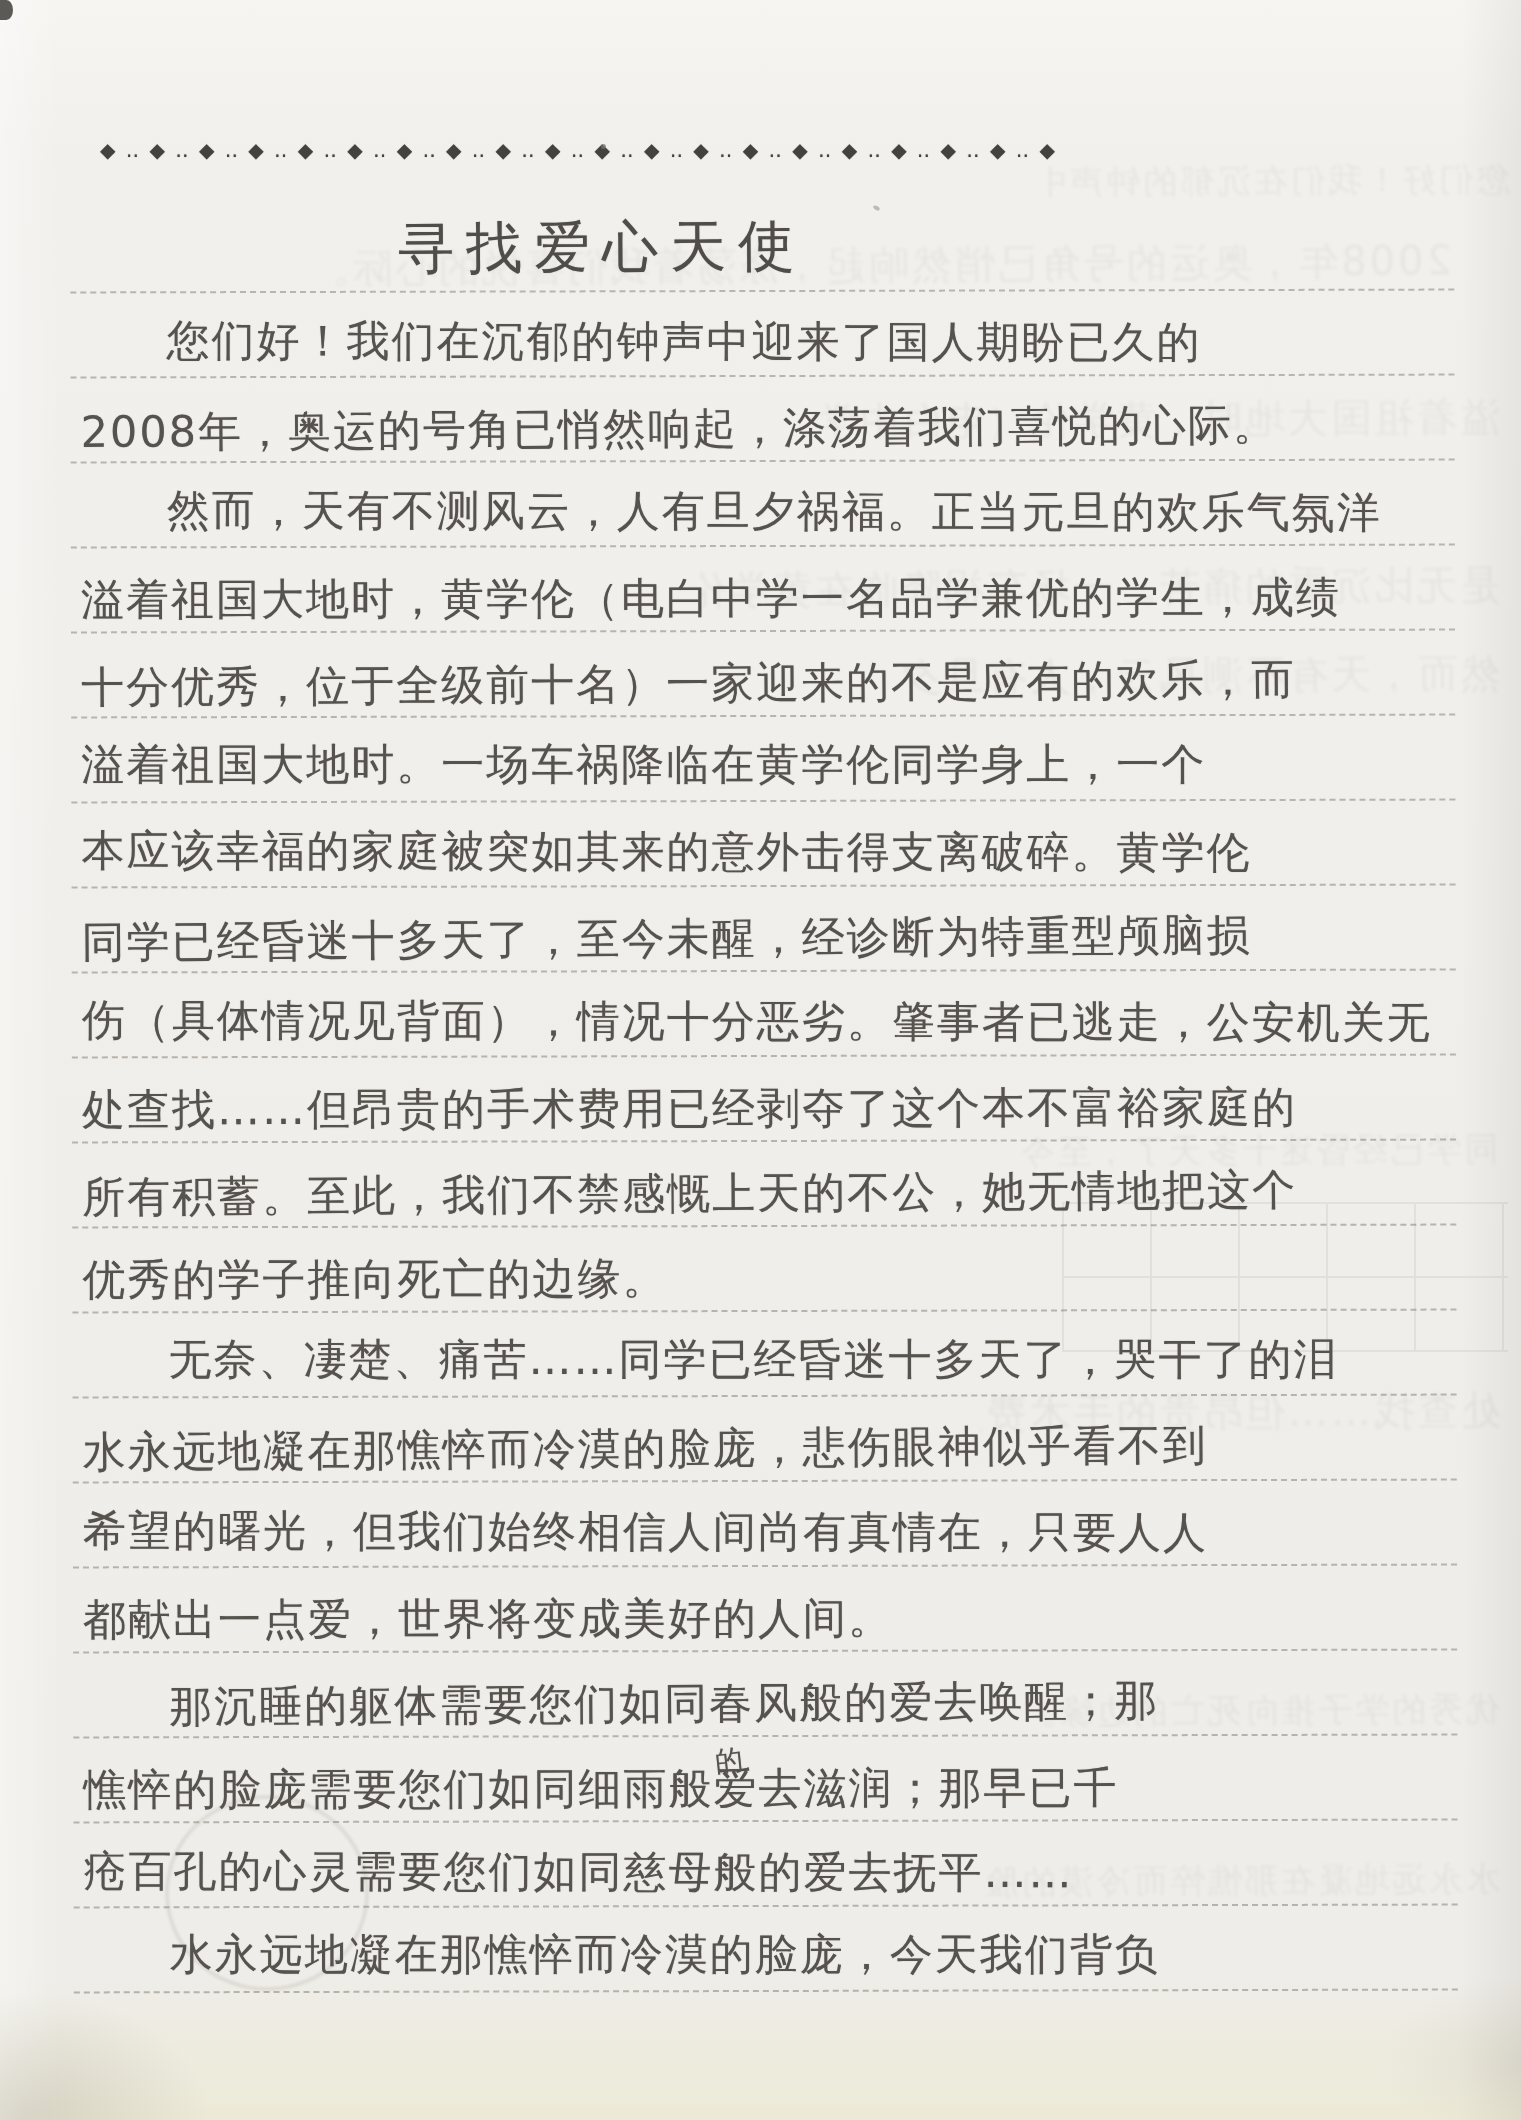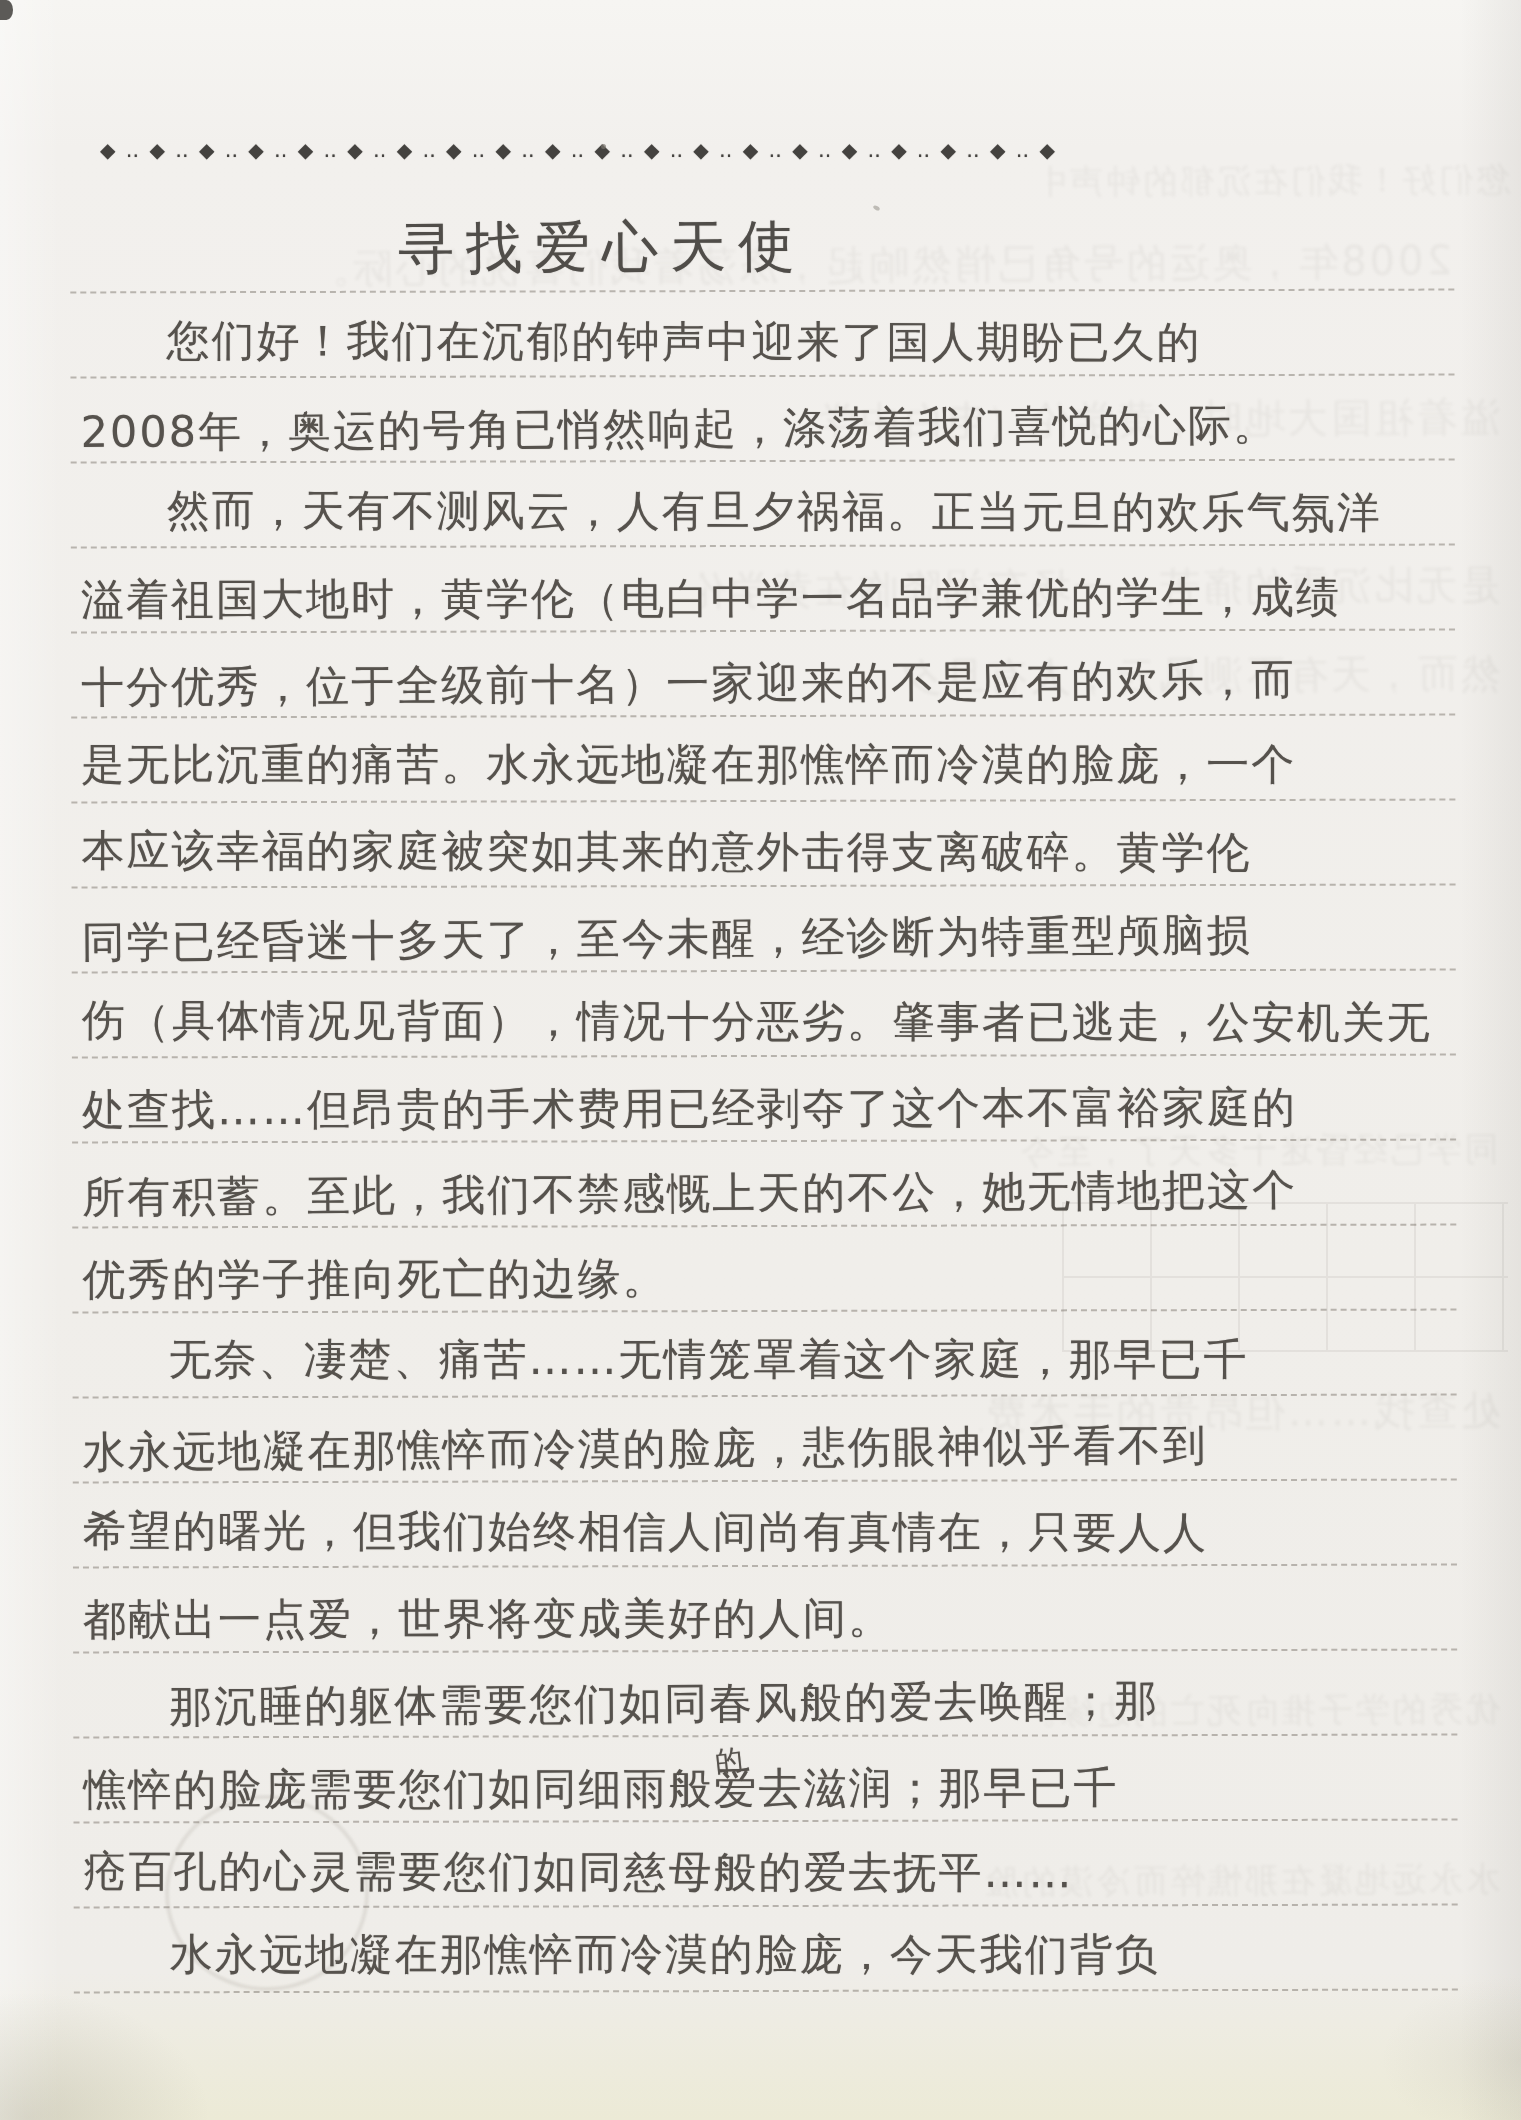--- a/index.html
+++ b/index.html
@@ -126,42 +126,42 @@
       <div class="line indent">
         <span>然而，天有不测风云，人有旦夕祸福。正当元旦的欢乐气氛洋</span>
       </div>
       <div class="line">
         <span>溢着祖国大地时，黄学伦（电白中学一名品学兼优的学生，成绩</span>
       </div>
       <div class="line">
         <span>十分优秀，位于全级前十名）一家迎来的不是应有的欢乐，而</span>
       </div>
       <div class="line">
-        <span>是无比沉重的痛苦。水永远地凝在那憔悴而冷漠的脸庞，一个</span>
+        <span>溢着祖国大地时。一场车祸降临在黄学伦同学身上，一个</span>
       </div>
       <div class="line">
         <span>本应该幸福的家庭被突如其来的意外击得支离破碎。黄学伦</span>
       </div>
       <div class="line">
         <span>同学已经昏迷十多天了，至今未醒，经诊断为特重型颅脑损</span>
       </div>
       <div class="line">
         <span>伤（具体情况见背面），情况十分恶劣。肇事者已逃走，公安机关无</span>
       </div>
       <div class="line">
         <span>处查找……但昂贵的手术费用已经剥夺了这个本不富裕家庭的</span>
       </div>
       <div class="line">
         <span>所有积蓄。至此，我们不禁感慨上天的不公，她无情地把这个</span>
       </div>
       <div class="line">
         <span>优秀的学子推向死亡的边缘。</span>
       </div>
       <div class="line indent">
-        <span>无奈、凄楚、痛苦……无情笼罩着这个家庭，那早已千</span>
+        <span>无奈、凄楚、痛苦……同学已经昏迷十多天了，哭干了的泪</span>
       </div>
       <div class="line">
         <span>水永远地凝在那憔悴而冷漠的脸庞，悲伤眼神似乎看不到</span>
       </div>
       <div class="line">
         <span>希望的曙光，但我们始终相信人间尚有真情在，只要人人</span>
       </div>
       <div class="line">
         <span>都献出一点爱，世界将变成美好的人间。</span>
       </div>

